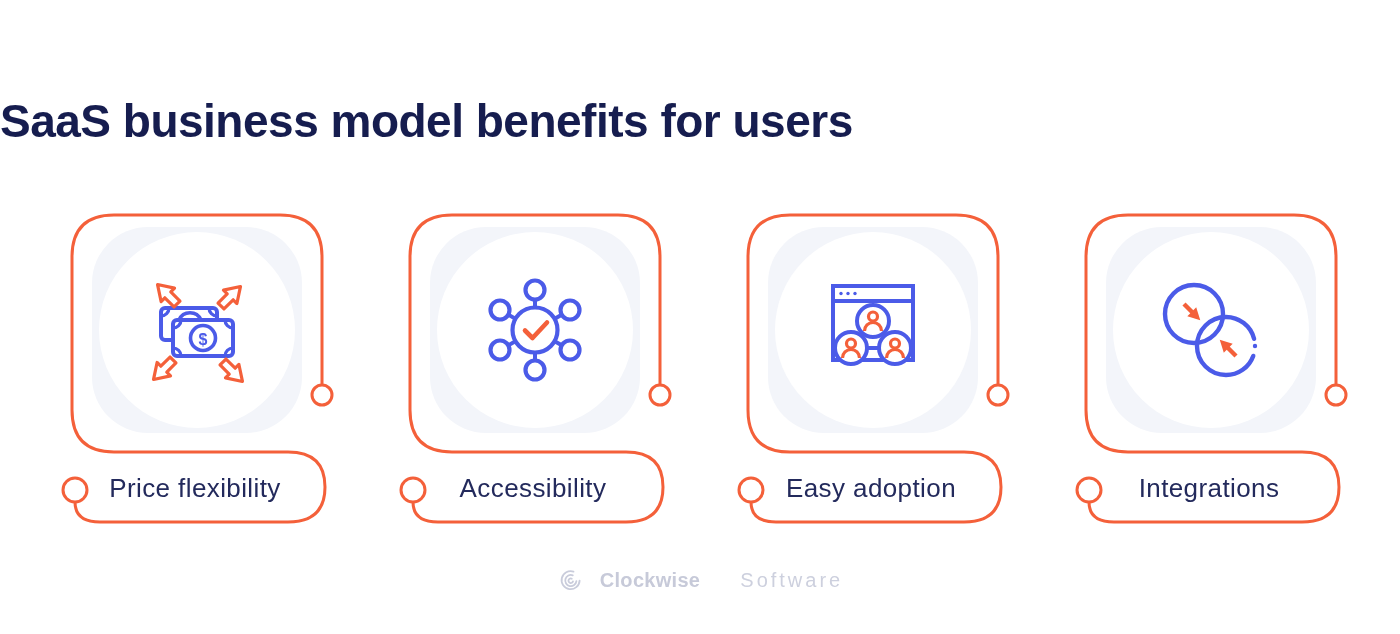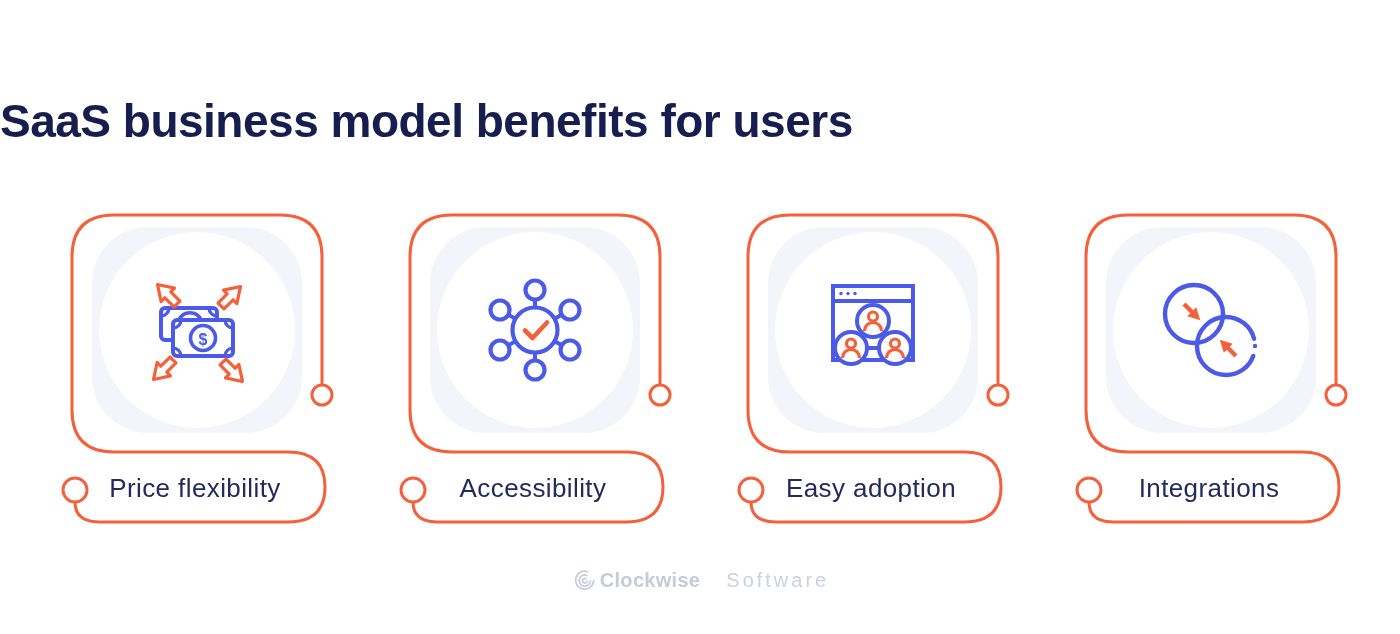--- a/index.html
+++ b/index.html
@@ -18,21 +18,21 @@
   .icon  { position:absolute; left:87px; top:65px; width:120px; height:120px; }
 
   .label {
     position:absolute; left:15px; top:268px; width:260px;
     text-align:center; font-size:26px; font-weight:500;
     letter-spacing:0.4px; color:#232A5C; white-space:nowrap;
   }
 
   .footer {
     position:absolute; top:567px; left:0; right:0;
-    display:flex; justify-content:center; align-items:center; gap:3px;
+    display:flex; justify-content:center; align-items:center; gap:17px;
   }
   .brand-bold  { font-size:20px; font-weight:700; color:#C7CAD9; letter-spacing:0.3px; }
   .brand-light { font-size:20px; font-weight:400; color:#CDD0DE; letter-spacing:3px;margin-left:23px; }
 </style>
 </head>
 <body>
 
 <svg width="0" height="0" style="position:absolute">
   <defs>
     <g id="card-frame">

